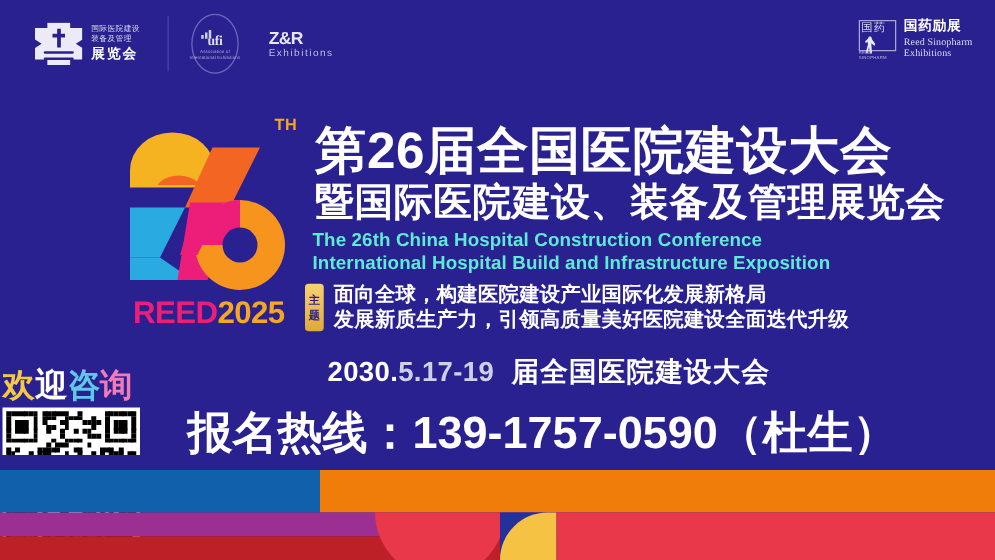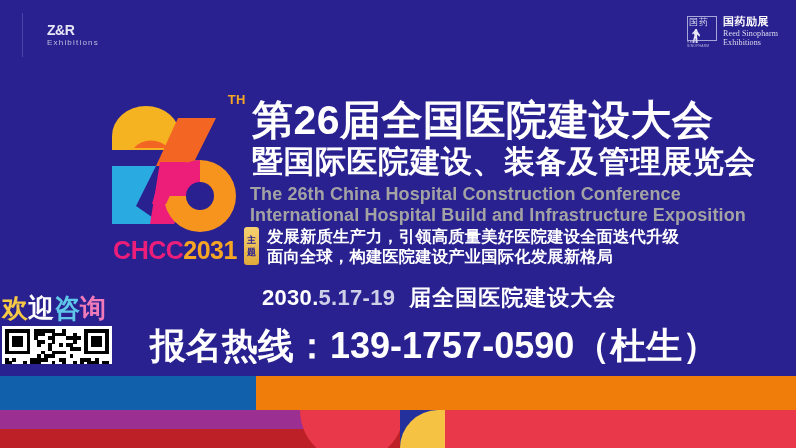--- a/index.html
+++ b/index.html
@@ -120,21 +120,21 @@
     position:absolute;left:8px;top:15px;width:8px;height:14px;background:#e9e8f6;
     clip-path:polygon(40% 0,60% 0,70% 18%,100% 42%,95% 55%,62% 40%,70% 100%,48% 100%,40% 62%,25% 100%,6% 96%,30% 44%,22% 30%,10% 40%,0 30%,28% 14%);
   }
   .reed .emblem .cap{position:absolute;left:3px;bottom:0;font-size:3.4px;color:#b4b1db;letter-spacing:.2px;}
   .reed .rtxt{margin-left:5px;line-height:1;}
   .reed .rtxt .cn{font-size:11px;font-weight:bold;color:#ffffff;letter-spacing:.5px;}
   .reed .rtxt .en1{font-size:8px;color:#dddcef;margin-top:3px;letter-spacing:.1px;font-family:"Liberation Serif",serif;}
   .reed .rtxt .en2{font-size:8px;color:#dddcef;margin-top:1px;letter-spacing:.1px;font-family:"Liberation Serif",serif;}
 
   
-  .logo26{position:absolute;left:100px;top:88px;width:150px;height:175px;}
+  .logo26{position:absolute;left:92px;top:88px;width:150px;height:175px;}
   .logo26 svg{display:block;}
   .th{
     position:absolute;right:4px;top:4px;font-size:13px;font-weight:bold;color:#f5a623;
     letter-spacing:.5px;
   }
   .chcc{
     position:absolute;left:0;bottom:0;width:150px;text-align:center;
     font-size:25px;font-weight:bold;letter-spacing:-.5px;line-height:1;
   }
   .chcc .a{color:#ec1e79;}
@@ -147,21 +147,21 @@
     white-space:nowrap;
   }
   .t-cn2{
     position:absolute;left:252px;top:146px;
     font-size:31px;font-weight:bold;color:#ffffff;letter-spacing:.5px;line-height:1;
     white-space:nowrap;
   }
   .t-en{
     position:absolute;left:250px;top:184px;line-height:1.18;white-space:nowrap;
   }
-  .t-en div{font-size:18px;font-weight:bold;color:#a3a3a3;letter-spacing:.1px;}
+  .t-en div{font-size:15px;font-weight:bold;color:#5eead4;letter-spacing:.1px;}
 
   
   .theme{position:absolute;left:244px;top:227px;display:flex;align-items:flex-start;}
   .theme .badge{
     width:15px;height:38px;background:linear-gradient(180deg,#f7d272,#e0a93a);
     border-radius:3px;color:#2a2191;font-size:9px;font-weight:bold;
     display:flex;flex-direction:column;align-items:center;justify-content:center;
     line-height:12px;flex:none;
   }
   .theme .lines{margin-left:8px;line-height:1.22;}
@@ -230,23 +230,43 @@
   .topline{position:absolute;left:0;top:0;width:796px;height:12px;background:#2a2191;}
 </style>
 </head>
 <body>
 
 <div id="poster">
 
   <div class="logobar">
 
 
+    <div class="logo-group">
+      <div class="flake">
+        <div class="body"></div>
+          <div class="cross-v"></div>
+          <div class="cross-h"></div>
+          <div class="w1"></div>
+          <div class="w2"></div>
+      </div>
+      <div class="flake-txt">
+        <div class="small">国际医院建设</div>
+        <div class="small2">装备及管理</div>
+        <div class="big">展览会</div>
+      </div>
+    </div>
 
     <div class="vsep"></div>
 
+    <div class="ufi">
+      <div class="dots"></div>
+      <div class="u1">ufi</div>
+      <div class="u2">Association of</div>
+      <div class="u3">International Exhibitions</div>
+    </div>
 
     <div class="zr">
       <div class="en">
         <div class="l1">Z&amp;R</div>
         <div class="l2">Exhibitions</div>
       </div>
     </div>
 
     <div class="rightlogos">
       <div class="reed">
@@ -279,39 +299,39 @@
       <polygon points="60,74 104,74 74,136 50,136" fill="#ec1e79"></polygon>
 
       <circle cx="100" cy="108" r="36" fill="#f7941e"></circle>
       <path d="M100 72 A36 36 0 0 0 64 108 L100 108 Z" fill="#ec1e79"></path>
       <circle cx="100" cy="108" r="14" fill="#2a2191"></circle>
 
       <polygon points="62,82 86,74 66,116 52,116" fill="#ec1e79"></polygon>
     </svg>
     <div class="th">TH</div>
     <div class="chcc">
-      <span class="a">CHCC</span><span class="b">2031</span>
+      <span class="a">REED</span><span class="b">2025</span>
     </div>
   </div>
 
   <div class="t-cn1">第26届全国医院建设大会</div>
   <div class="t-cn2">暨国际医院建设、装备及管理展览会</div>
   <div class="t-en">
     <div>The 26th China Hospital Construction Conference</div>
     <div>International Hospital Build and Infrastructure Exposition</div>
   </div>
 
   <div class="theme">
     <div class="badge">
       <span>主</span>
       <span>题</span>
     </div>
     <div class="lines">
+      <div>面向全球，构建医院建设产业国际化发展新格局</div>
       <div>发展新质生产力，引领高质量美好医院建设全面迭代升级</div>
-      <div>面向全球，构建医院建设产业国际化发展新格局</div>
     </div>
   </div>
 
   <div class="datev">
     <span class="y">2030.</span><span class="d">5.17-19</span><span class="v">届全国医院建设大会</span>
   </div>
 
   <div class="hotline">报名热线：139-1757-0590（杜生）</div>
 
   <div class="qrblock">

